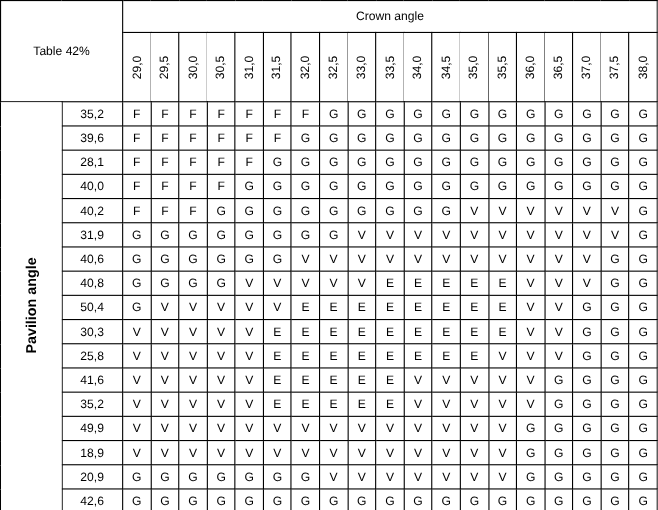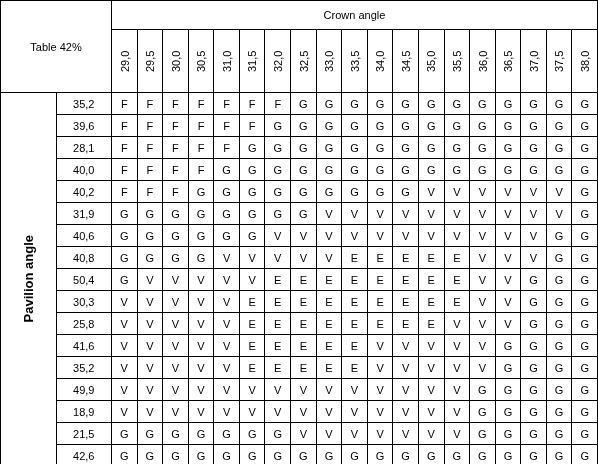--- a/index.html
+++ b/index.html
@@ -433,21 +433,21 @@
         <td class="cell v-V">V</td>
         <td class="cell v-V">V</td>
         <td class="cell v-V">V</td>
         <td class="cell v-G">G</td>
         <td class="cell v-G">G</td>
         <td class="cell v-G">G</td>
         <td class="cell v-G">G</td>
         <td class="cell v-G">G</td>
       </tr>
       <tr>
-        <td class="row-head">21,5</td>
+        <td class="row-head">20,9</td>
         <td class="cell v-G">G</td>
         <td class="cell v-G">G</td>
         <td class="cell v-G">G</td>
         <td class="cell v-G">G</td>
         <td class="cell v-G">G</td>
         <td class="cell v-G">G</td>
         <td class="cell v-G">G</td>
         <td class="cell v-V">V</td>
         <td class="cell v-V">V</td>
         <td class="cell v-V">V</td>

